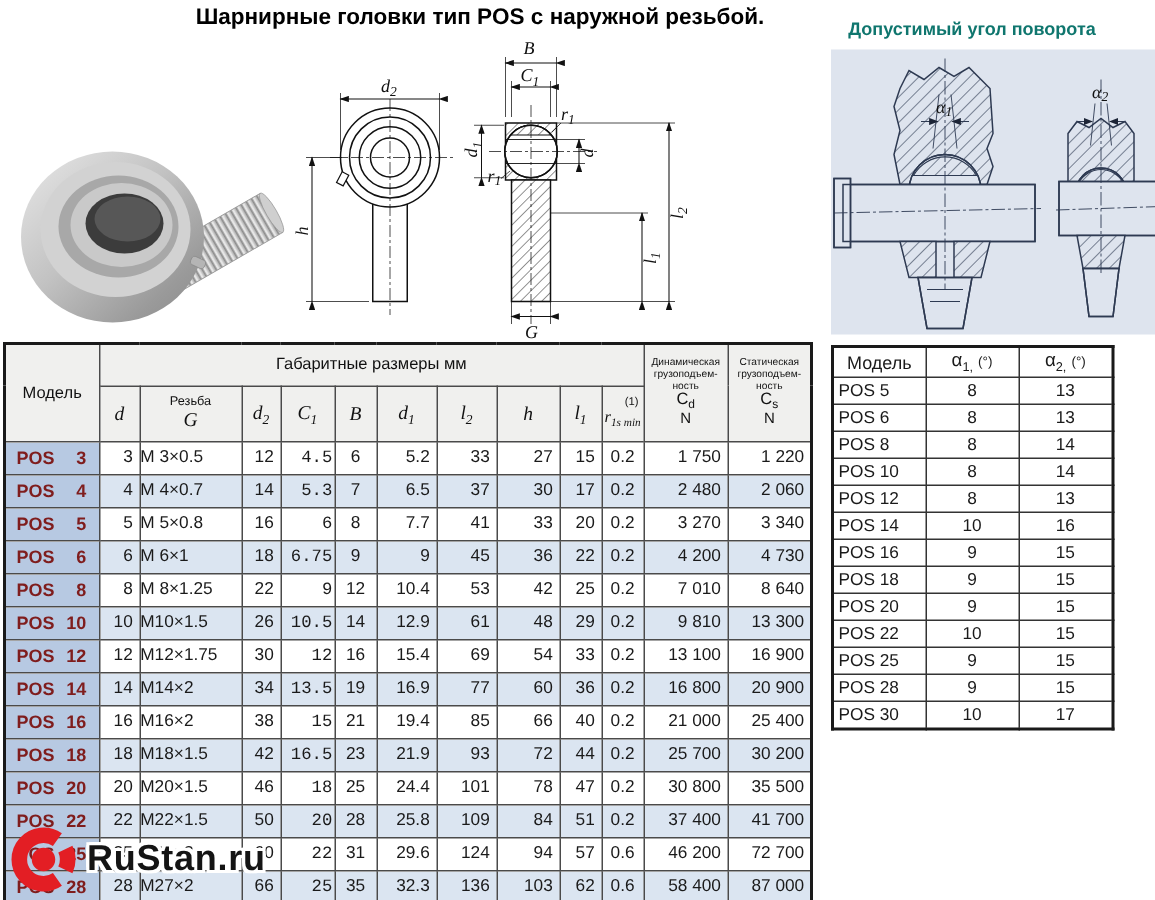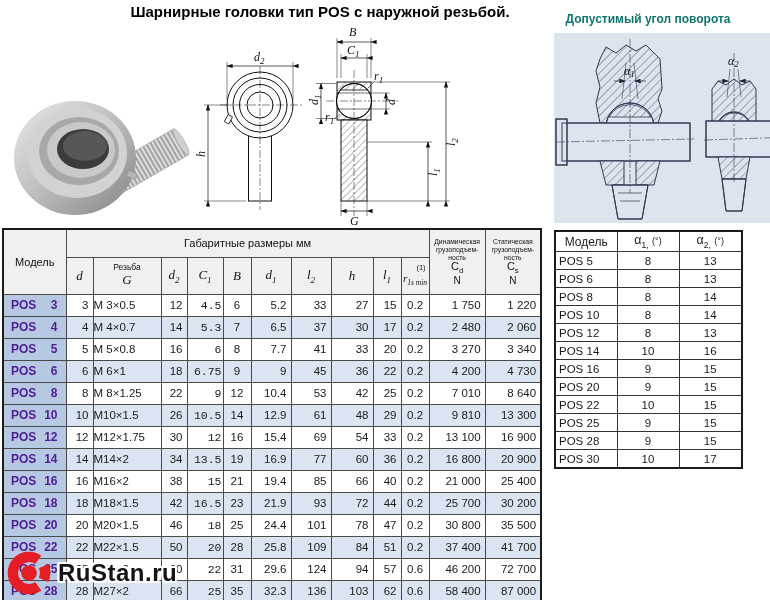--- a/index.html
+++ b/index.html
@@ -27,21 +27,21 @@
   .sym{font-family:"Liberation Serif",serif;font-style:italic;font-size:13px;}
   .sym sub{font-size:9px;font-style:italic;}
   .thread-lbl{font-size:8.5px;display:block;line-height:9px;}
   .cap-hdr{font-size:6.8px;line-height:8px;}
   .cap-sym{font-size:11px;font-weight:normal;}
   .cap-sym sub{font-size:8px;}
   .cap-unit{font-size:10px;line-height:11px;}
   .r1s-sup{font-size:7.5px;text-align:right;padding-right:2px;line-height:8px;display:block;}
   .maintbl td{height:19px;font-size:11.5px;background:#fff;}
   .maintbl tbody tr:nth-child(even) td{background:#dbe5f1;}
-  .maintbl td.c-model{background:#b7c9e2 !important;font-weight:bold;font-size:12px;color:#4c1d95;}
+  .maintbl td.c-model{background:#b7c9e2 !important;font-weight:bold;font-size:12px;color:#7f1d1d;}
   .c-model span:first-child{float:left;margin-left:6px;}
   .c-model span:last-child{float:right;margin-right:7px;}
   .num{text-align:right;padding-right:4px;}
   .left{text-align:right;padding-left:0;font-family:Liberation Mono, monospace;}
   .cent{text-align:center;}
   .thread{text-align:left;padding-left:0;}
 
   
   .angletbl-wrap{position:absolute;left:554px;top:230px;}
   .angletbl{width:187px;font-size:11.5px;border:2px solid #1a1a1a;}
@@ -594,20 +594,25 @@
             <td class="am">POS 14</td>
             <td class="ac">10</td>
             <td class="ac">16</td>
           </tr>
           <tr>
             <td class="am">POS 16</td>
             <td class="ac">9</td>
             <td class="ac">15</td>
           </tr>
           <tr>
+            <td class="am">POS 18</td>
+            <td class="ac">9</td>
+            <td class="ac">15</td>
+          </tr>
+          <tr>
             <td class="am">POS 20</td>
             <td class="ac">9</td>
             <td class="ac">15</td>
           </tr>
           <tr>
             <td class="am">POS 22</td>
             <td class="ac">10</td>
             <td class="ac">15</td>
           </tr>
           <tr>

